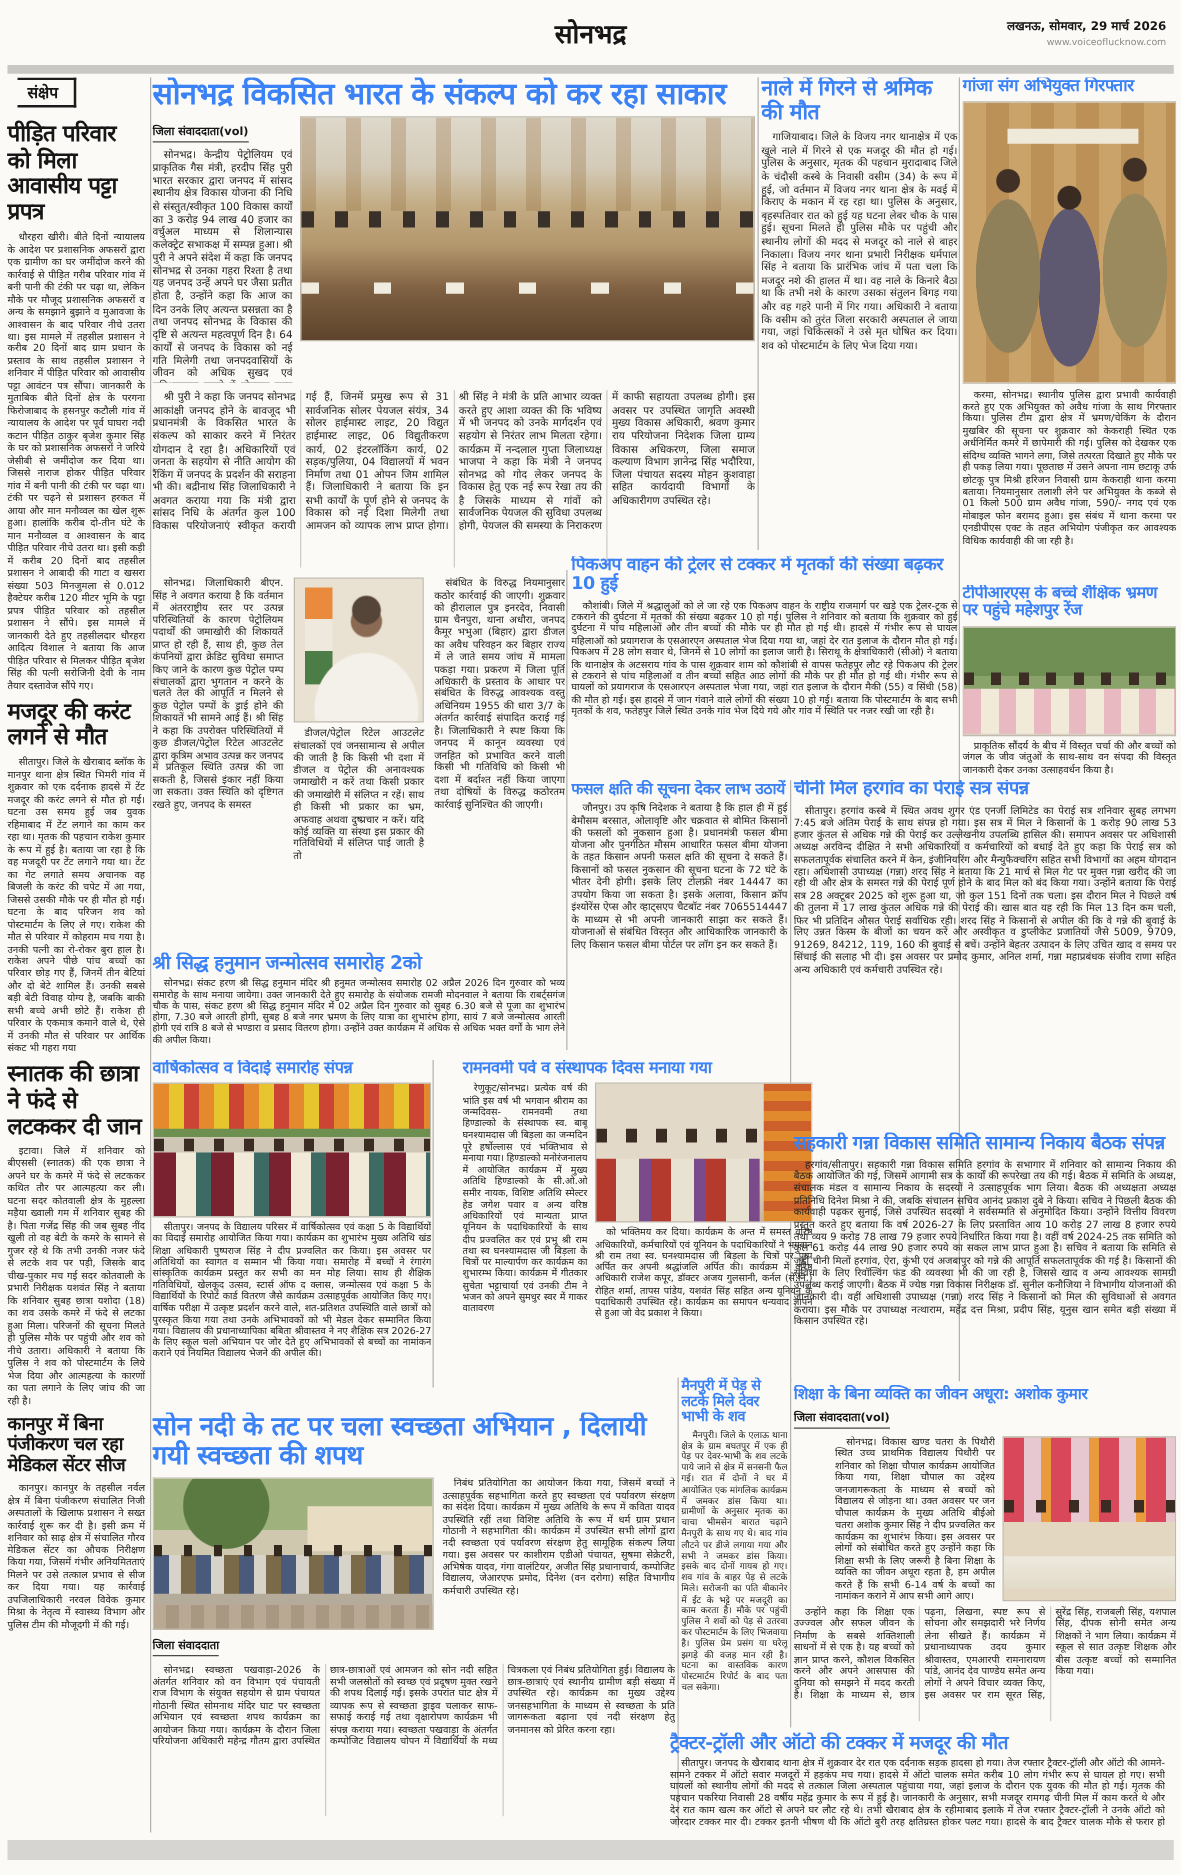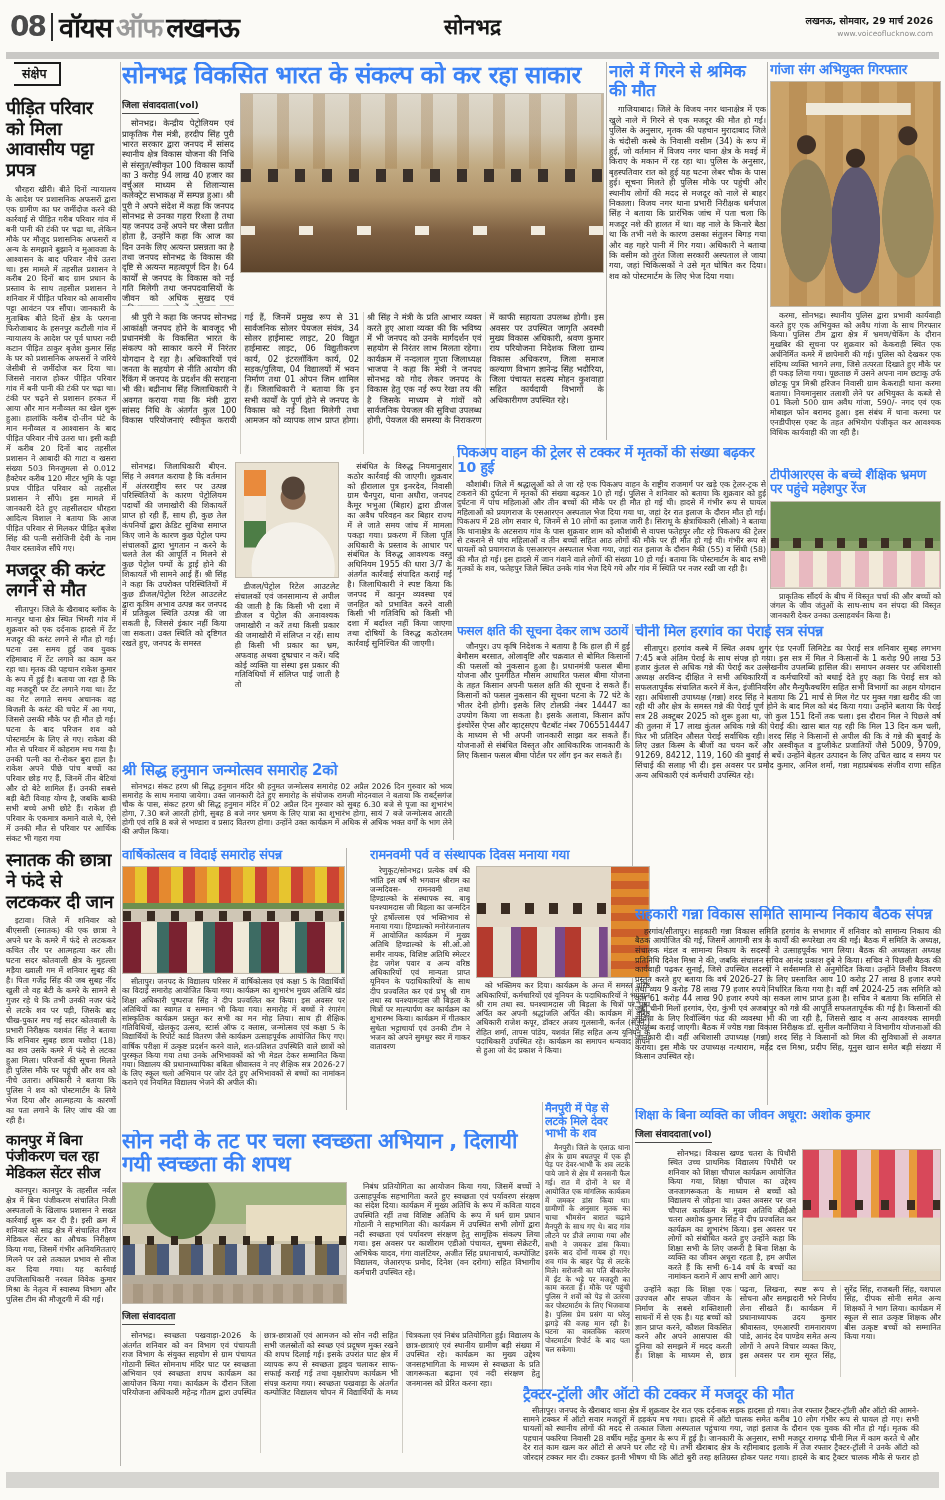--- a/index.html
+++ b/index.html
@@ -175,35 +175,30 @@
   .sk-photo { flex:1; height:132px;
     background:
       linear-gradient(#eee9de,#e2dbc9) 0 92%/100% 20% no-repeat,
       repeating-linear-gradient(90deg, #3a2c22 0 8px, rgba(0,0,0,0) 8px 26px) 0 42%/100% 10px no-repeat,
       repeating-linear-gradient(90deg, #d8485a 0 16px, #e8c8d0 16px 30px, #e89a3c 30px 38px) 0 0/100% 52% no-repeat,
       linear-gradient(180deg, #e3d7c2 0 100%); }
   .sk-cols { column-count:3; column-gap:8px; column-rule:1px solid #cfccc4;
              font-size:7.8px; line-height:1.22; height:92px; margin-top:4px; }
 
   
-  #tractor { left:523px; top:1386px; width:396px; height:78px; }
+  #tractor { left:536px; top:1386px; width:396px; height:78px; }
   #tractor .hl { font-size:15px; white-space:nowrap; }
   #tractor .bt { font-size:7.8px; line-height:1.21; margin-top:3px; }
 </style>
 </head>
 <body>
 
 <div class="page">
 
   <div class="hdr">
-    <div class="hdr-left">
-      <span class="pageno">08</span>
-      <span class="pageno-bar"></span>
-      <span class="masthead"><span>वॉयस</span><span class="of">ऑफ</span><span>लखनऊ</span></span>
-    </div>
     <div class="section-title">सोनभद्र</div>
     <div class="dateline">
       <div>लखनऊ, सोमवार, 29 मार्च 2026</div>
       <div class="website">www.voiceoflucknow.com</div>
     </div>
   </div>
   <div class="hdr-rule"></div>
 
   <div class="v-rule" style="left:120px; top:62px; height:1404px;"></div>
   <div class="v-rule" style="left:606px; top:62px; height:378px;"></div>

